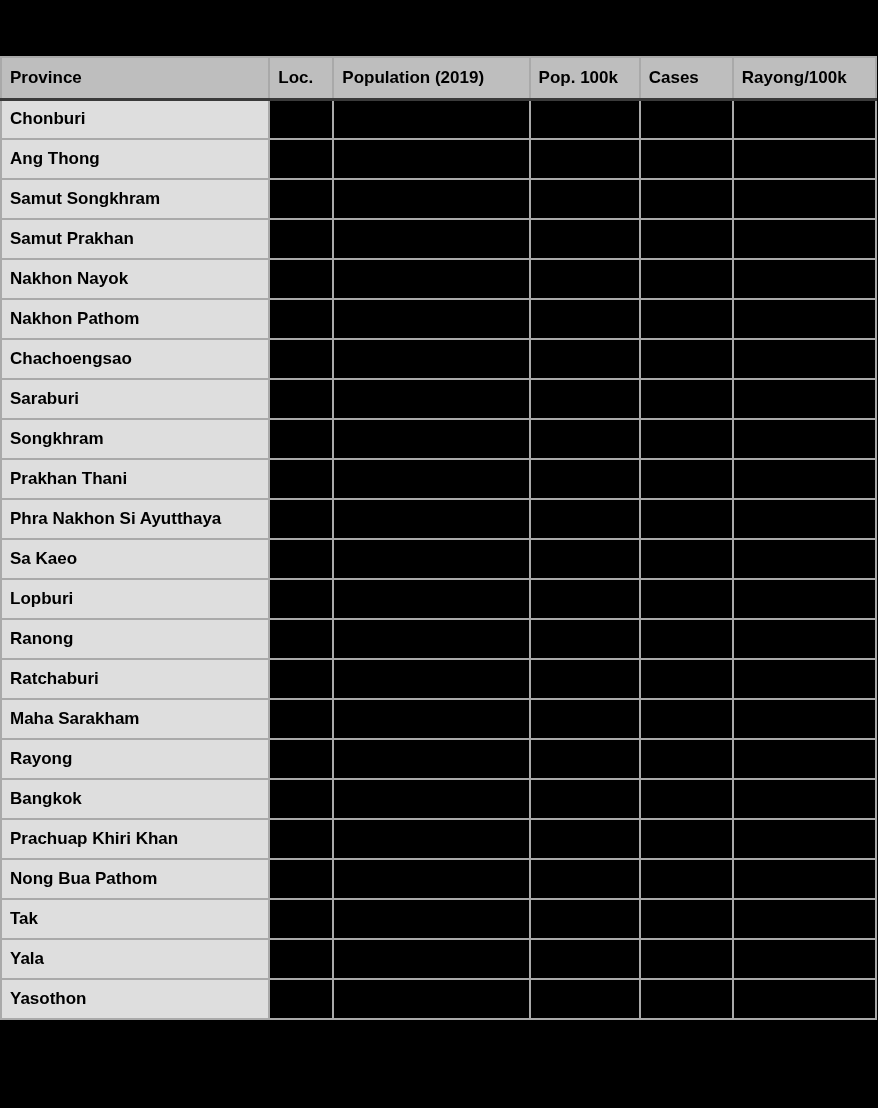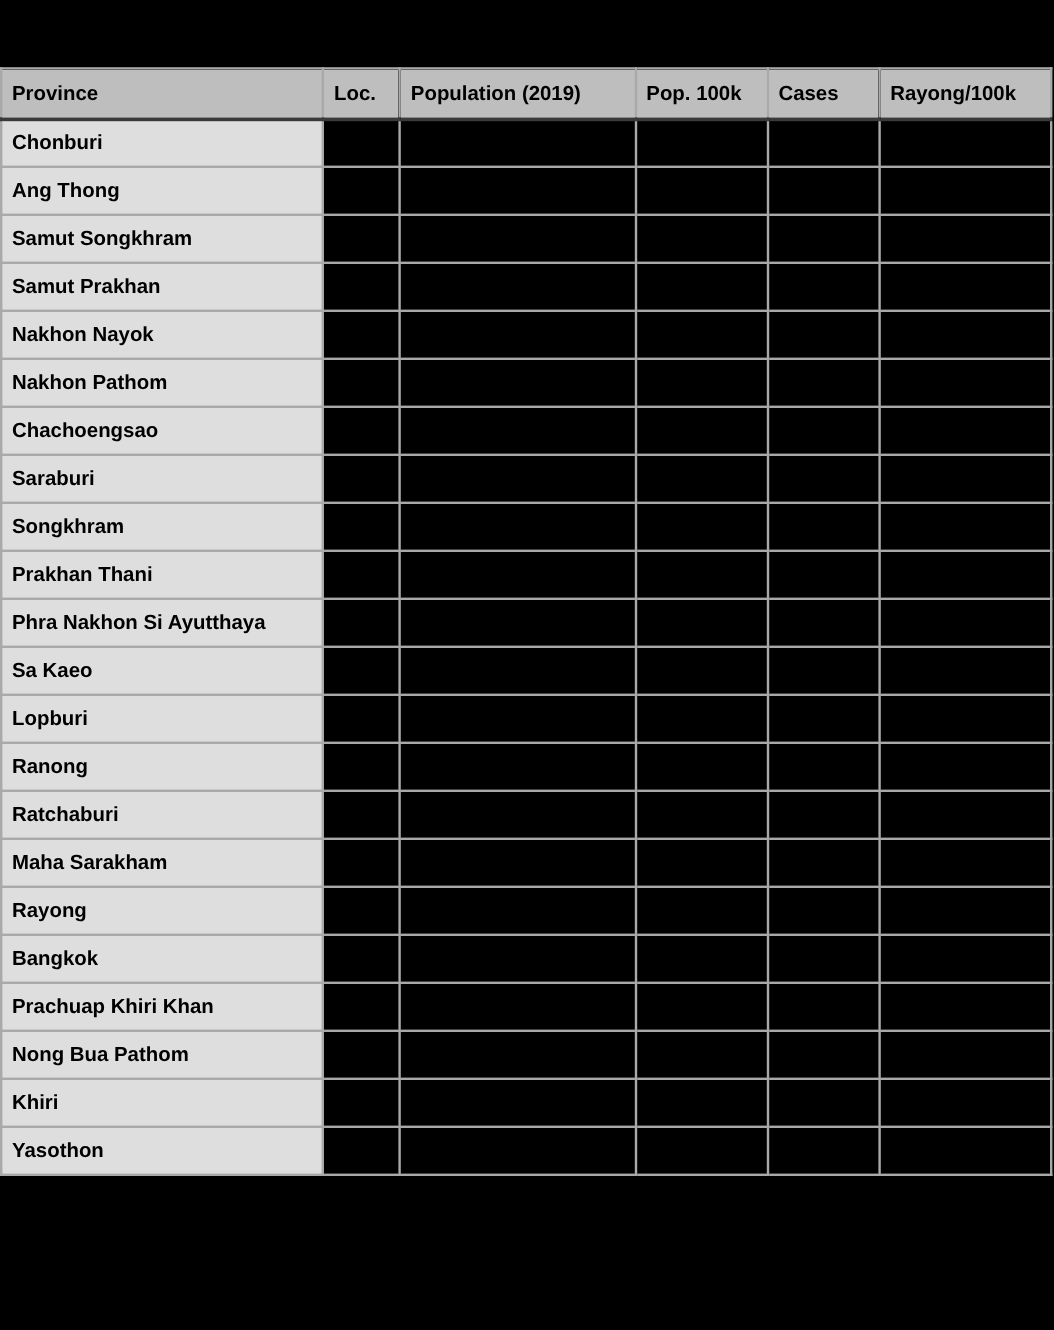--- a/index.html
+++ b/index.html
@@ -240,21 +240,29 @@
         </tr>
         <tr>
           <td class="cell-province">Nong Bua Pathom</td>
           <td class="cell-data"></td>
           <td class="cell-data"></td>
           <td class="cell-data"></td>
           <td class="cell-data"></td>
           <td class="cell-data"></td>
         </tr>
         <tr>
-          <td class="cell-province">Khiri</td>
+          <td class="cell-province">Tak</td>
+          <td class="cell-data"></td>
+          <td class="cell-data"></td>
+          <td class="cell-data"></td>
+          <td class="cell-data"></td>
+          <td class="cell-data"></td>
+        </tr>
+        <tr>
+          <td class="cell-province">Yala</td>
           <td class="cell-data"></td>
           <td class="cell-data"></td>
           <td class="cell-data"></td>
           <td class="cell-data"></td>
           <td class="cell-data"></td>
         </tr>
         <tr>
           <td class="cell-province">Yasothon</td>
           <td class="cell-data"></td>
           <td class="cell-data"></td>

